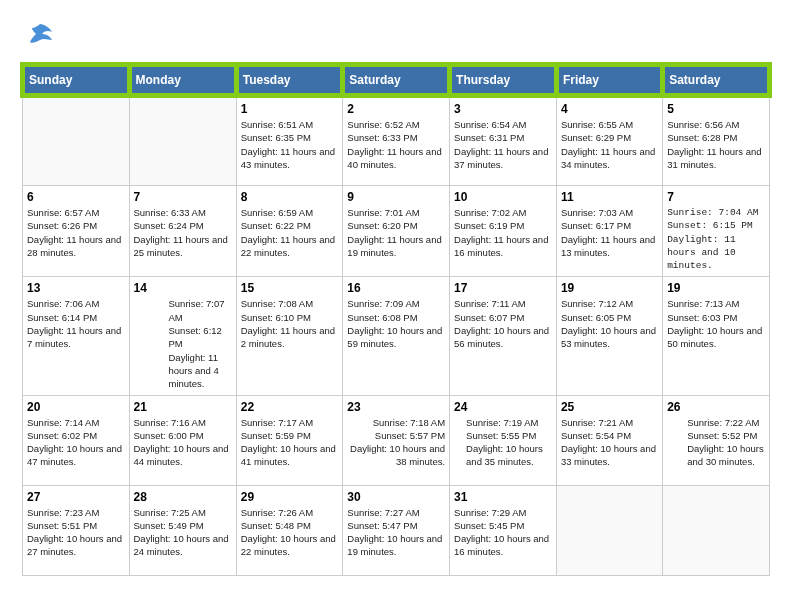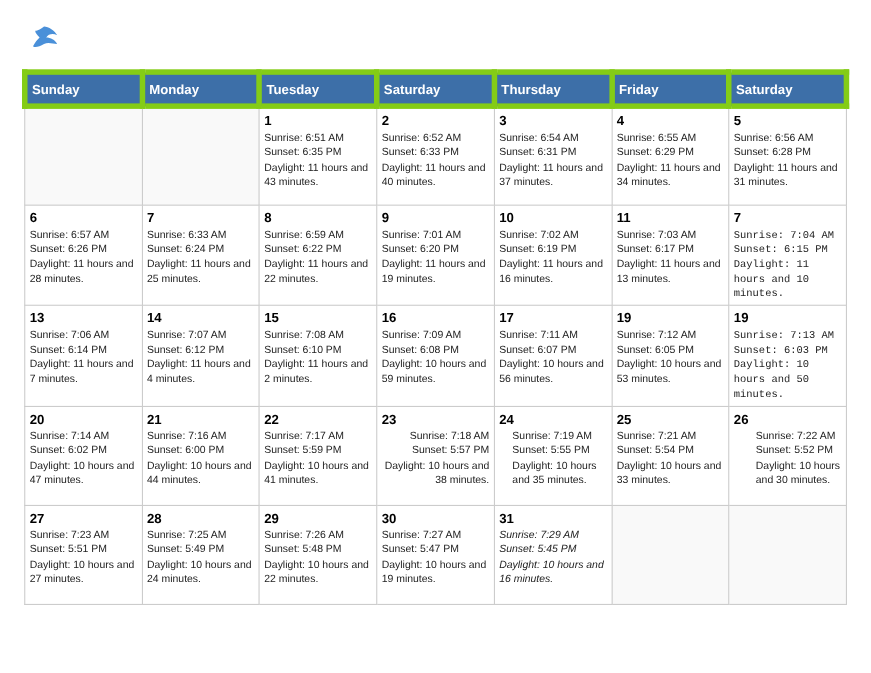--- a/index.html
+++ b/index.html
@@ -190,21 +190,21 @@
       </tr>
       <tr>
         <td>
           <span class="day-number">13</span>
           <div class="day-info" style="white-space: pre-line;">Sunrise: 7:06 AM
 Sunset: 6:14 PM
 Daylight: 11 hours and 7 minutes.</div>
         </td>
         <td>
           <span class="day-number">14</span>
-          <div class="day-info" style="white-space: pre-line;">Sunrise: 7:07 AM
+          <div class="day-info" style="white-space: pre-line; margin-left: 35px;">Sunrise: 7:07 AM
 Sunset: 6:12 PM
 Daylight: 11 hours and 4 minutes.</div>
         </td>
         <td>
           <span class="day-number">15</span>
           <div class="day-info" style="white-space: pre-line;">Sunrise: 7:08 AM
 Sunset: 6:10 PM
 Daylight: 11 hours and 2 minutes.</div>
         </td>
         <td>
@@ -220,21 +220,21 @@
 Daylight: 10 hours and 56 minutes.</div>
         </td>
         <td>
           <span class="day-number">19</span>
           <div class="day-info" style="white-space: pre-line;">Sunrise: 7:12 AM
 Sunset: 6:05 PM
 Daylight: 10 hours and 53 minutes.</div>
         </td>
         <td>
           <span class="day-number">19</span>
-          <div class="day-info" style="white-space: pre-line; font-family: Liberation Mono, monospace;">Sunrise: 7:13 AM
+          <div class="day-info" style="white-space: pre-line;">Sunrise: 7:13 AM
 Sunset: 6:03 PM
 Daylight: 10 hours and 50 minutes.</div>
         </td>
       </tr>
       <tr>
         <td>
           <span class="day-number">20</span>
           <div class="day-info" style="white-space: pre-line;">Sunrise: 7:14 AM
 Sunset: 6:02 PM
 Daylight: 10 hours and 47 minutes.</div>
@@ -296,21 +296,21 @@
 Daylight: 10 hours and 22 minutes.</div>
         </td>
         <td>
           <span class="day-number">30</span>
           <div class="day-info" style="white-space: pre-line;">Sunrise: 7:27 AM
 Sunset: 5:47 PM
 Daylight: 10 hours and 19 minutes.</div>
         </td>
         <td>
           <span class="day-number">31</span>
-          <div class="day-info" style="white-space: pre-line; font-style: italic;">Sunrise: 7:29 AM
+          <div class="day-info" style="white-space: pre-line;">Sunrise: 7:29 AM
 Sunset: 5:45 PM
 Daylight: 10 hours and 16 minutes.</div>
         </td>
         <td class="empty"></td>
         <td class="empty"></td>
       </tr>
     </tbody>
 </table>
 
 </body></html>

